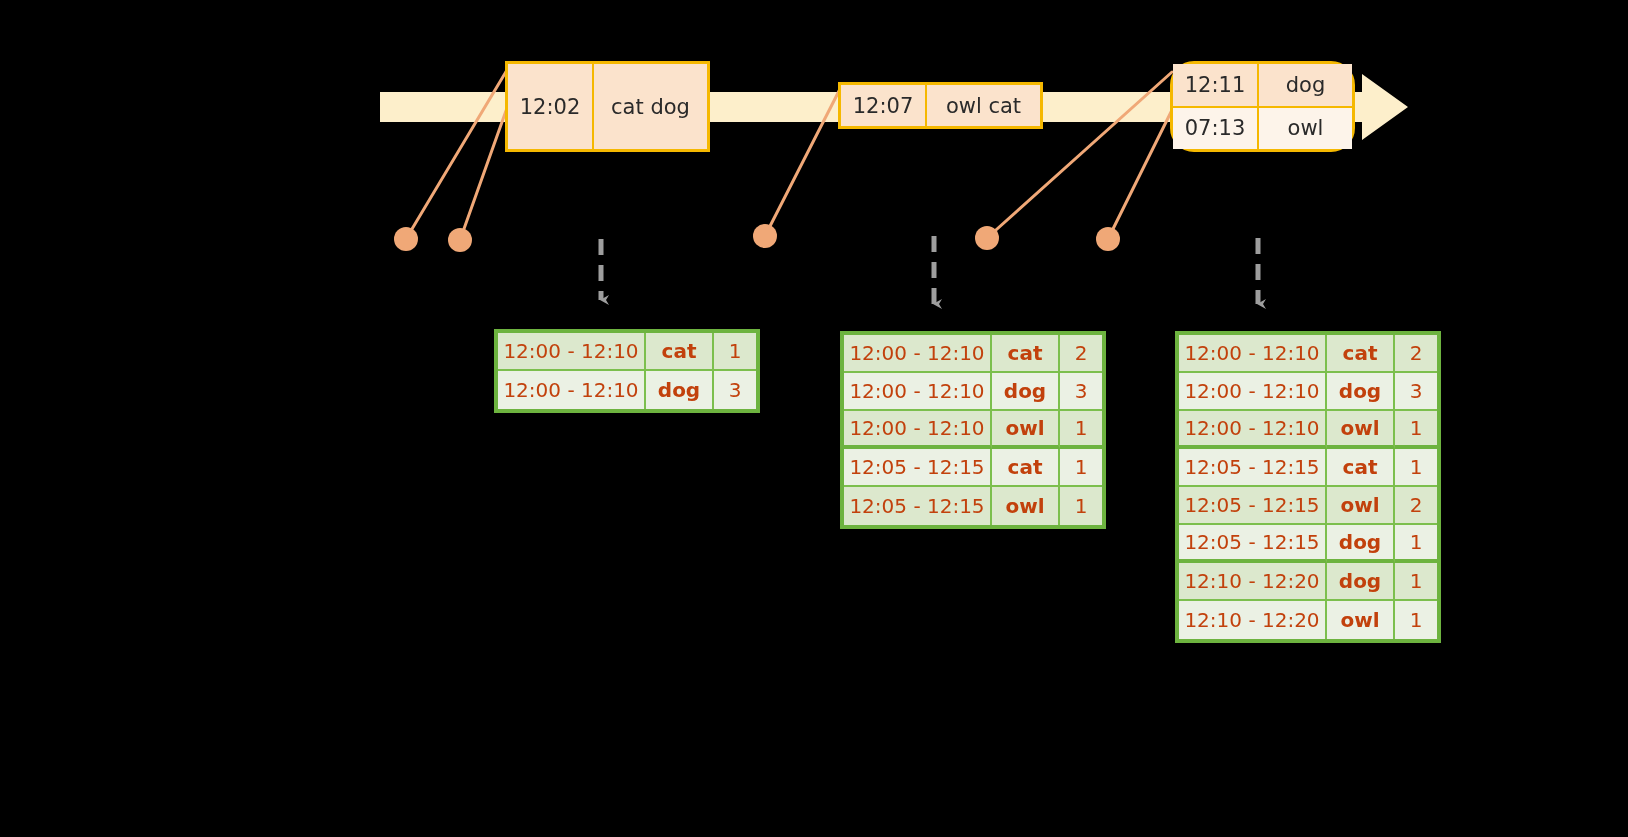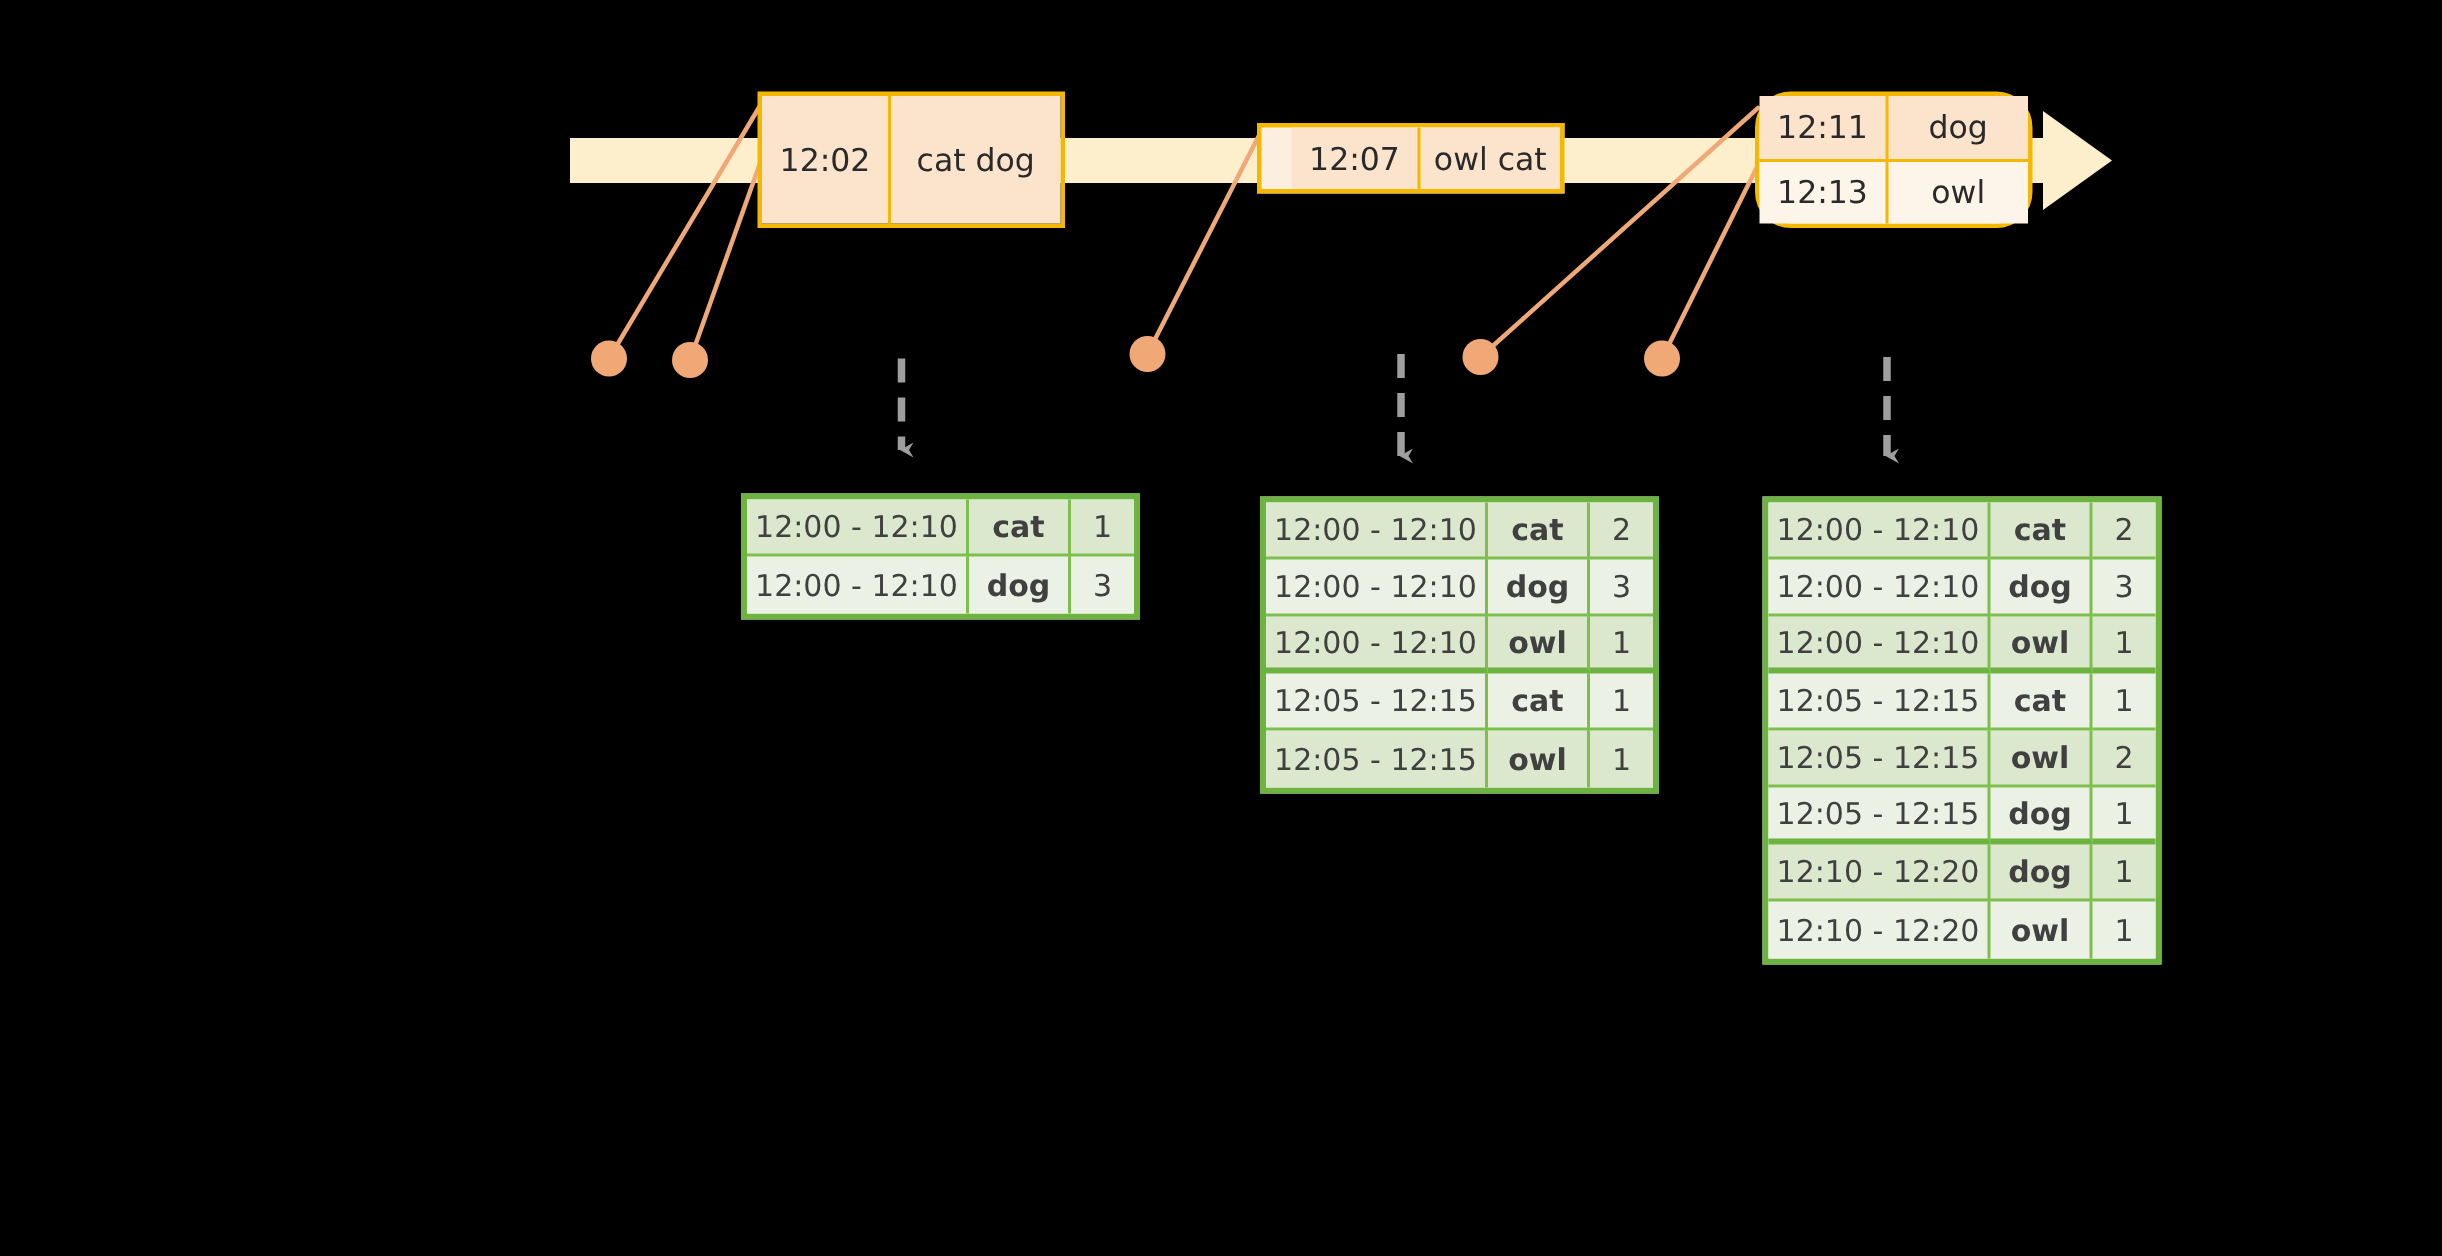--- a/index.html
+++ b/index.html
@@ -76,21 +76,21 @@
     height: 38px;
     box-sizing: border-box;
   }
   .res-row.shade-a { background: #DCE8CD; }
   .res-row.shade-b { background: #EBF1E4; }
   .res-row .res-cell {
     display: flex;
     align-items: center;
     justify-content: center;
     font-size: 20px;
-    color: #404040;
+    color: #c2410c;
     box-sizing: border-box;
     border-right: 2px solid #7CBF4D;
     border-bottom: 2px solid #7CBF4D;
     white-space: nowrap;
   }
   .res-row:last-child .res-cell { border-bottom: none; }
   .res-row .res-cell:last-child { border-right: none; }
   .res-cell.window-col { width: 148px; }
   .res-cell.word-col   { width: 68px; font-weight: bold; }
   .res-cell.count-col  { width: 42px; }
@@ -139,34 +139,34 @@
     </g>
   </svg>
 
   <div class="event-box" style="left:505px; top:57px; width:205px; height:91px;">
     <div class="event-row shade-a">
       <div class="event-cell time-col">12:02</div>
       <div class="event-cell words-col">cat dog</div>
     </div>
   </div>
 
-  <div class="event-box" style="left:838px; top:78px; width:205px; height:47px;padding-left:20px;">
+  <div class="event-box" style="left:838px; top:78px; width:205px; height:47px;">
     <div class="event-row shade-a">
       <div class="event-cell time-col">12:07</div>
       <div class="event-cell words-col">owl cat</div>
     </div>
   </div>
 
   <div class="event-box" style="left:1170px; top:57px; width:185px; height:91px;border-radius:24px;">
     <div class="event-row shade-a">
       <div class="event-cell time-col">12:11</div>
       <div class="event-cell words-col">dog</div>
     </div>
     <div class="event-row shade-b">
-      <div class="event-cell time-col">12:13</div>
+      <div class="event-cell time-col">07:13</div>
       <div class="event-cell words-col">owl</div>
     </div>
   </div>
 
   <div class="result-table" id="rt0" style="left:494px; top:325px;">
       <div class="res-row shade-a">
         <div class="res-cell window-col">12:00 - 12:10</div>
         <div class="res-cell word-col">cat</div>
         <div class="res-cell count-col">1</div>
       </div>

